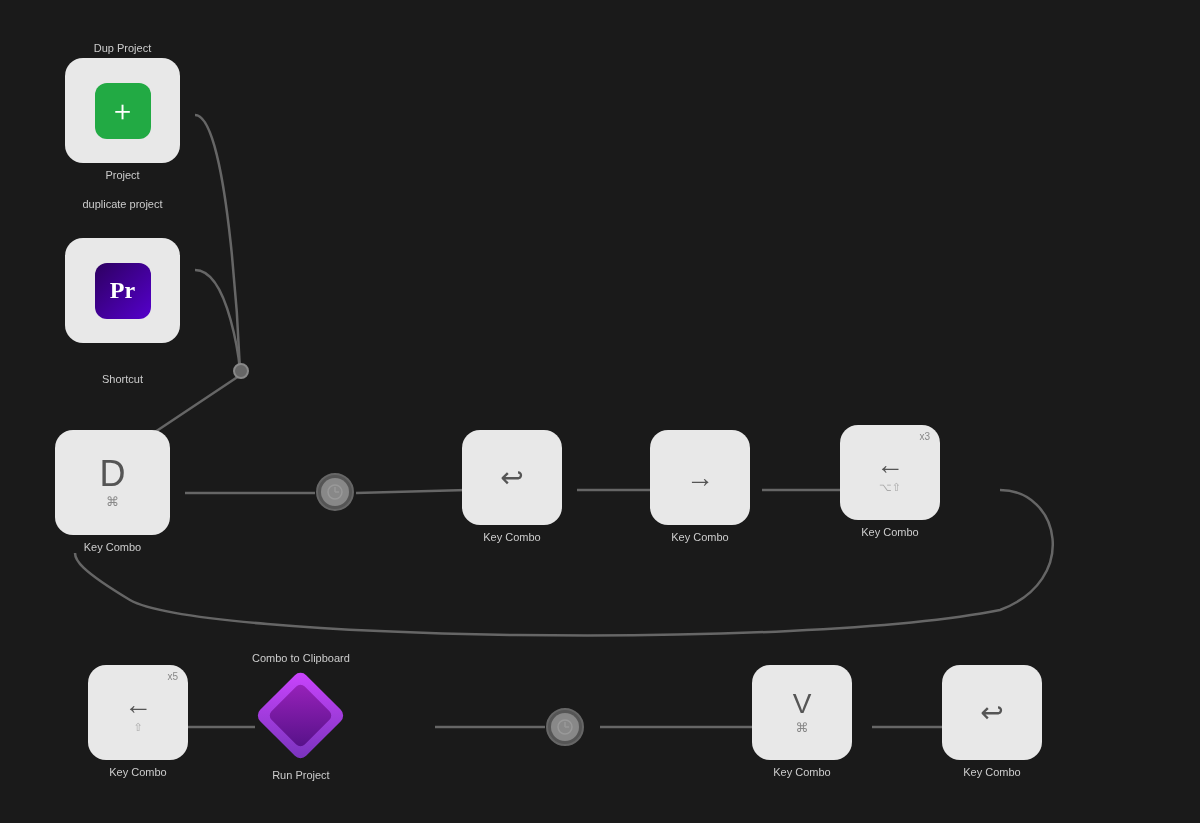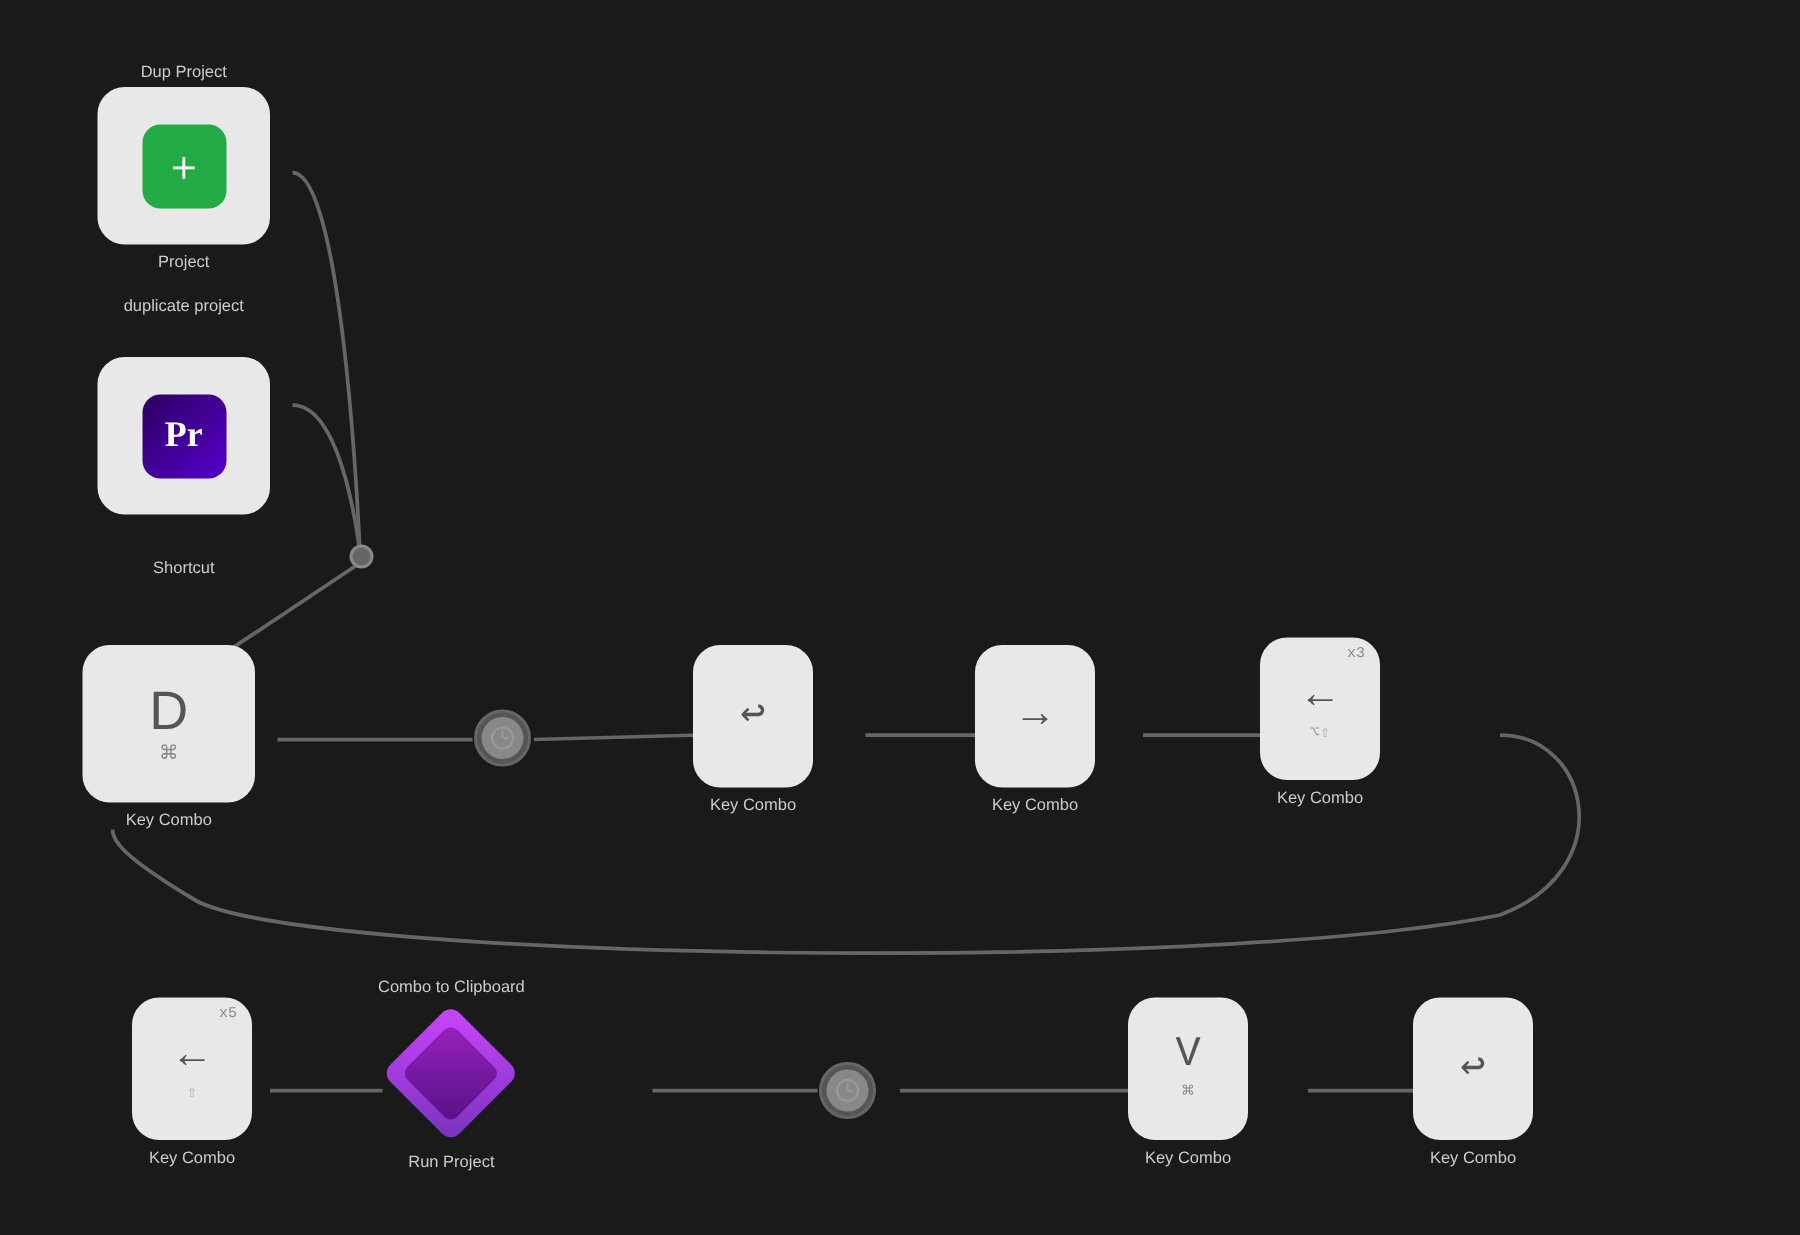--- a/index.html
+++ b/index.html
@@ -137,30 +137,29 @@
       background: #e8e8e8;
       border-radius: 18px;
       display: flex;
       flex-direction: column;
       align-items: center;
       justify-content: center;
       position: relative;
     }
 
     .node-box-medium {
-      width: 80px;
+      width: 100px;
       height: 95px;
       background: #e8e8e8;
       border-radius: 18px;
       display: flex;
       flex-direction: column;
       align-items: center;
       justify-content: center;
       position: relative;
-      font-family: Liberation Mono, monospace;
     }
 
     .cmd-icon {
       font-size: 13px;
       color: #888;
       margin-top: 2px;
     }
   </style>
 </head>
 <body>

